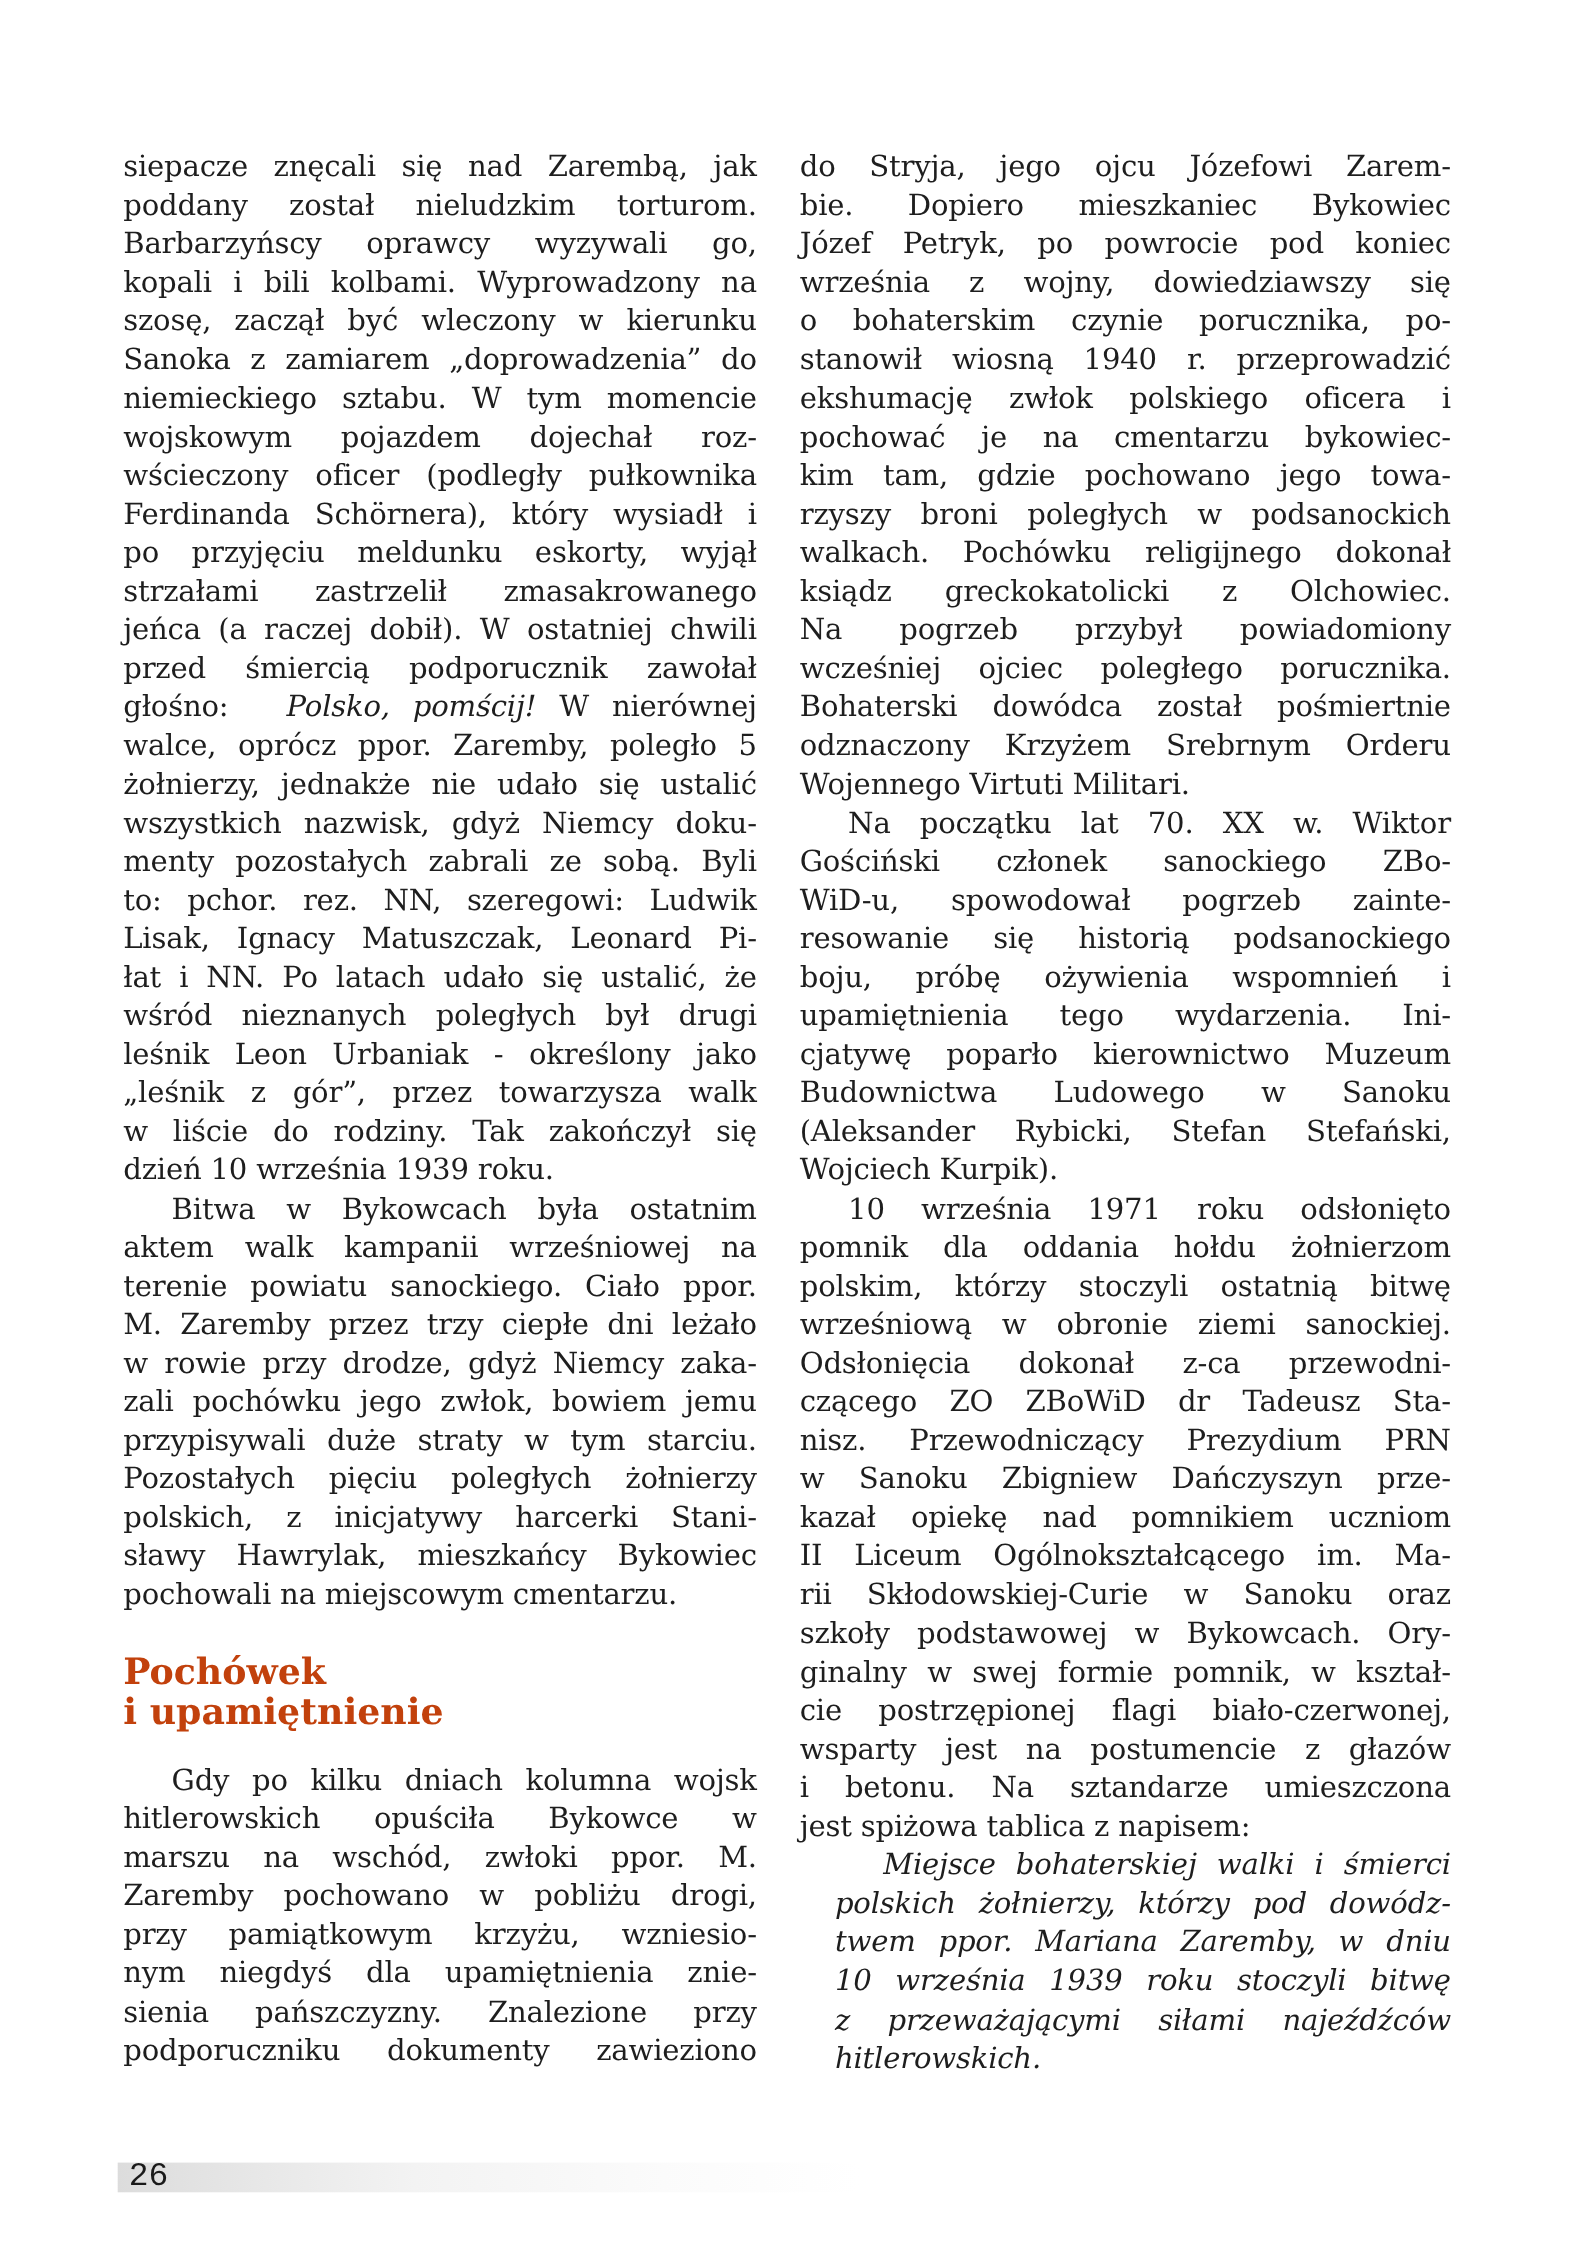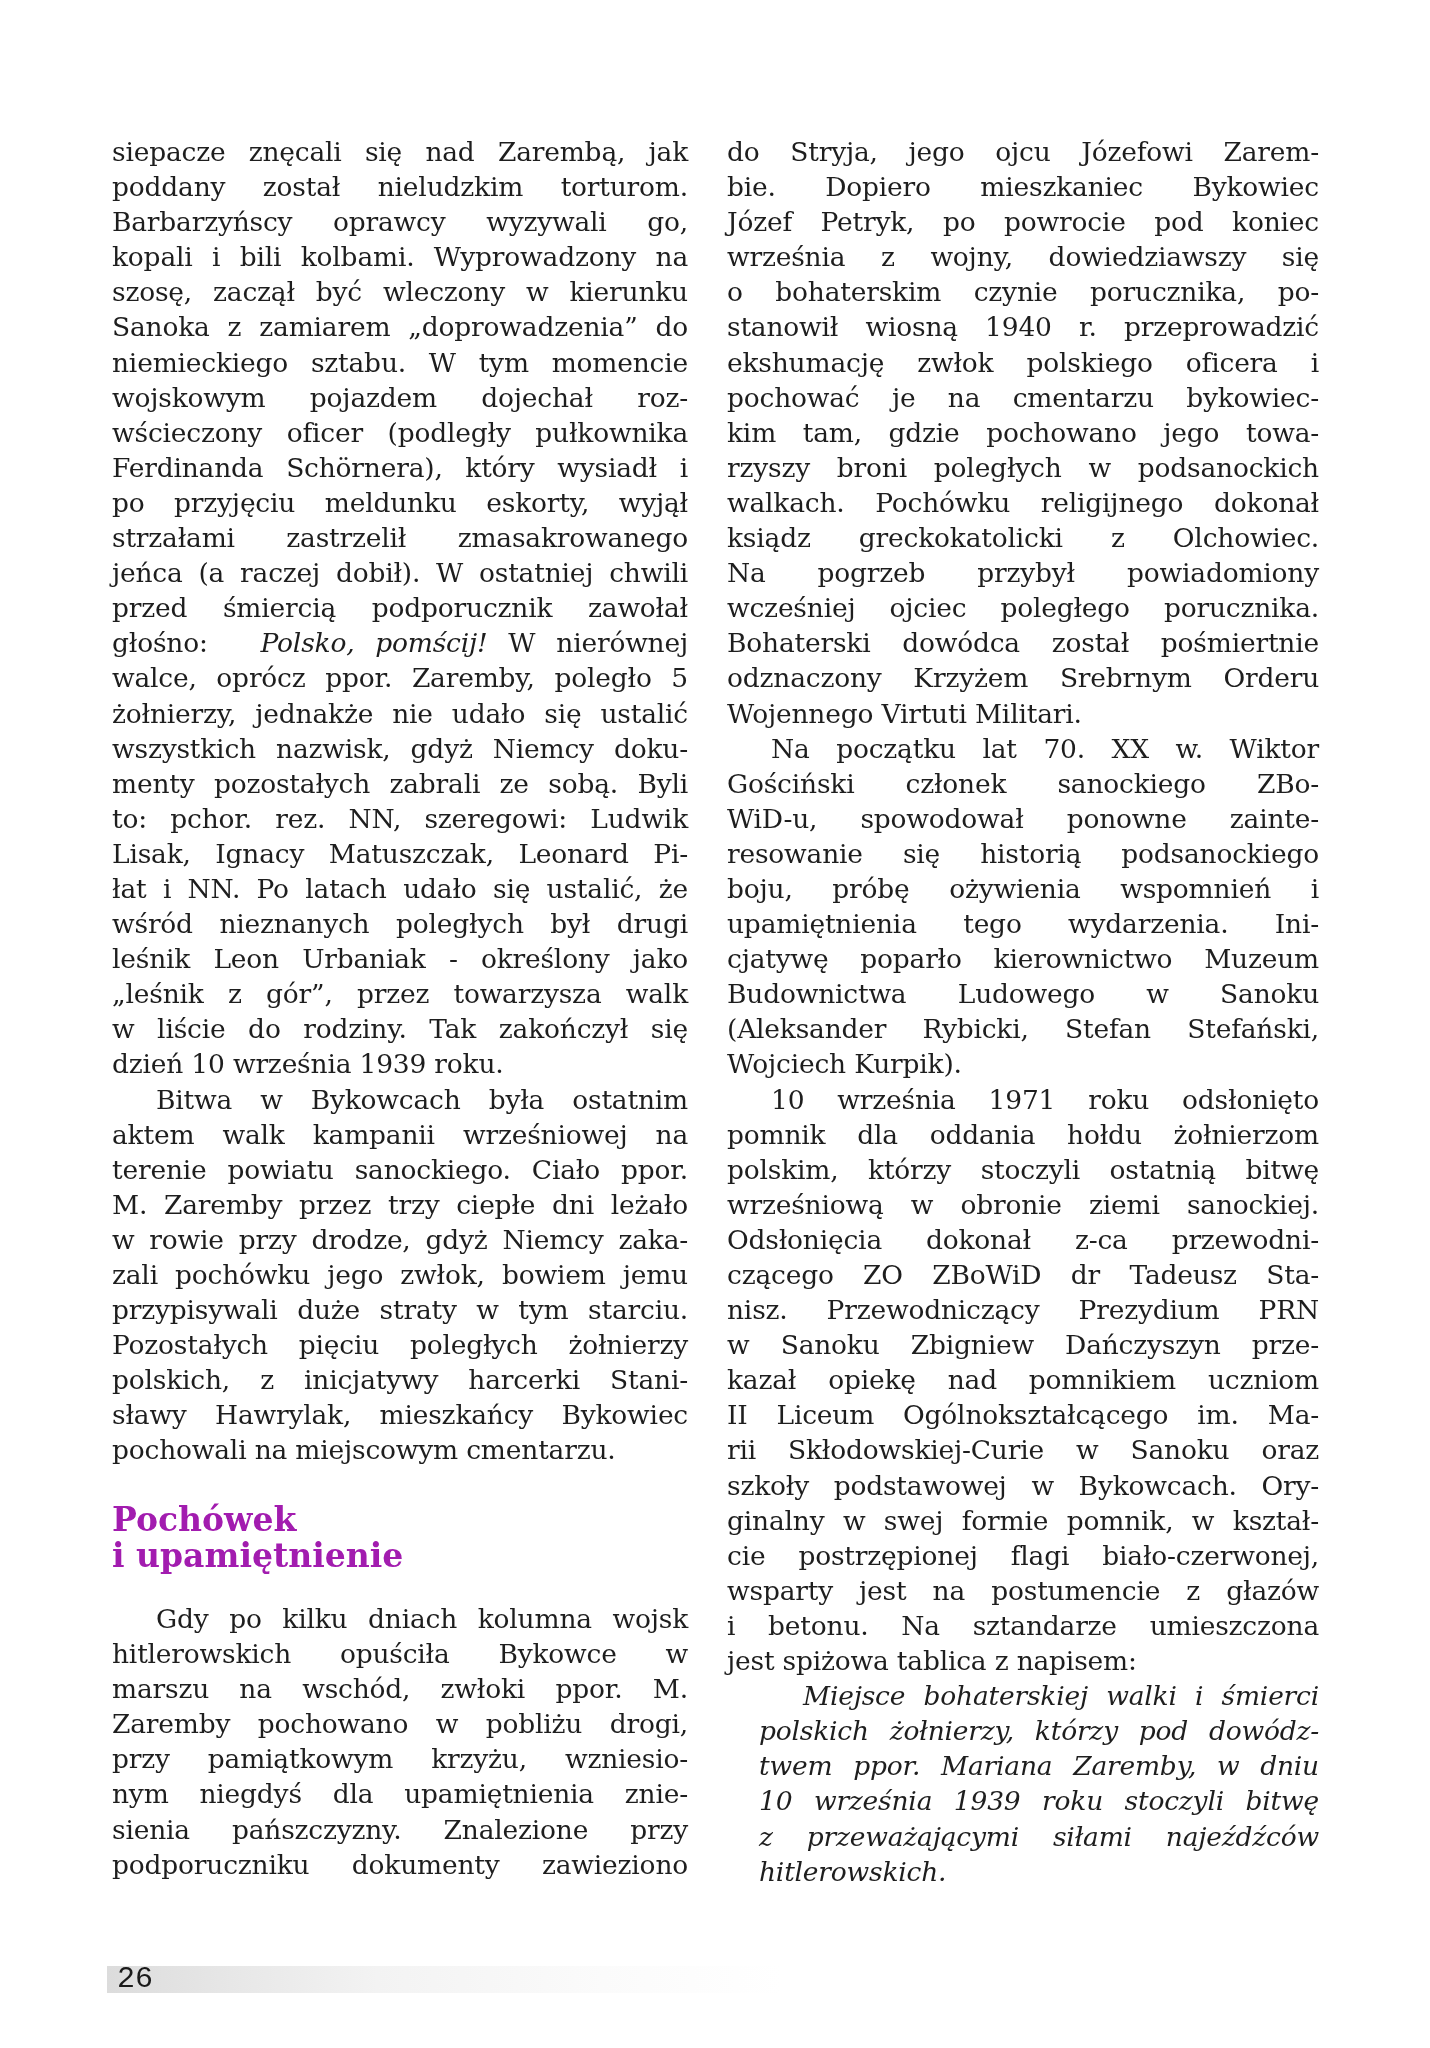--- a/index.html
+++ b/index.html
@@ -5,21 +5,21 @@
   html, body { margin:0; padding:0; background:#ffffff; }
   body { width:1430px; height:2048px; position:relative; overflow:hidden; }
   .page { position:absolute; left:0; top:0; width:1430px; height:2048px; background:#fff; }
   .col { position:absolute; top:134px; font-family:"DejaVu Serif","Liberation Serif",serif; color:#1e1e1e; font-size:26.5px; }
   .col.left { left:112px; width:576px; }
   .col.right { left:727px; width:592px; }
   .ln { display:block; height:35.1px; line-height:35.1px; white-space:nowrap; text-align:justify; text-align-last:justify; letter-spacing:-0.2px; }
   .ln.last { text-align-last:left; }
   .ln.indent { padding-left:44px; }
   .it { font-style:italic;margin-left:32px; }
-  .heading { font-family:"DejaVu Serif","Liberation Serif",serif; font-weight:bold; font-size:33px; line-height:36px; color:#a21caf; margin-top:34px; letter-spacing:0px; }
+  .heading { font-family:"DejaVu Serif","Liberation Serif",serif; font-weight:bold; font-size:33px; line-height:36px; color:#c2410c; margin-top:34px; letter-spacing:0px; }
   .heading span { display:block; }
   .footer-bar { position:absolute; left:107px; top:1966px; width:900px; height:27px;
     background:linear-gradient(to right,#dcdcdc 0%,#e8e8e8 15%,#f3f3f3 30%,#fbfbfb 55%,#ffffff 75%); }
   .page-num { position:absolute; left:117px; top:1964px; font-family:Liberation Mono, monospace; font-size:30px; line-height:30px; color:#1a1a1a; }
 </style>
 </head>
 <body>
 
 <div class="page">
 
@@ -102,21 +102,21 @@
       <span class="ln">Na pogrzeb przybył powiadomiony</span>
       <span class="ln">wcześniej ojciec poległego porucznika.</span>
       <span class="ln">Bohaterski dowódca został pośmiertnie</span>
       <span class="ln">odznaczony Krzyżem Srebrnym Orderu</span>
       <span class="ln last">Wojennego Virtuti Militari.</span>
     </div>
 
     <div>
       <span class="ln indent">Na początku lat 70. XX w. Wiktor</span>
       <span class="ln">Gościński członek sanockiego ZBo-</span>
-      <span class="ln">WiD-u, spowodował ponowne zainte-</span>
+      <span class="ln">WiD-u, spowodował pogrzeb zainte-</span>
       <span class="ln">resowanie się historią podsanockiego</span>
       <span class="ln">boju, próbę ożywienia wspomnień i</span>
       <span class="ln">upamiętnienia tego wydarzenia. Ini-</span>
       <span class="ln">cjatywę poparło kierownictwo Muzeum</span>
       <span class="ln">Budownictwa Ludowego w Sanoku</span>
       <span class="ln">(Aleksander Rybicki, Stefan Stefański,</span>
       <span class="ln last">Wojciech Kurpik).</span>
     </div>
 
     <div>

